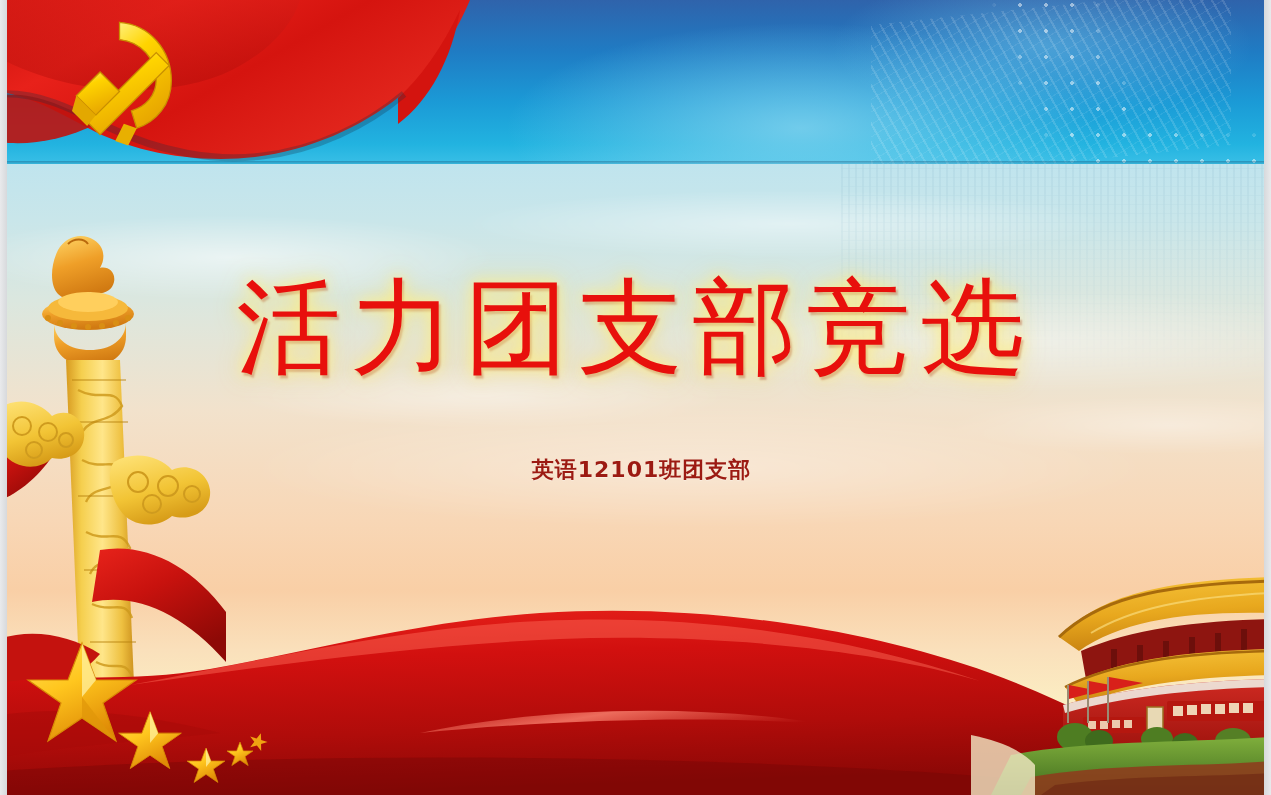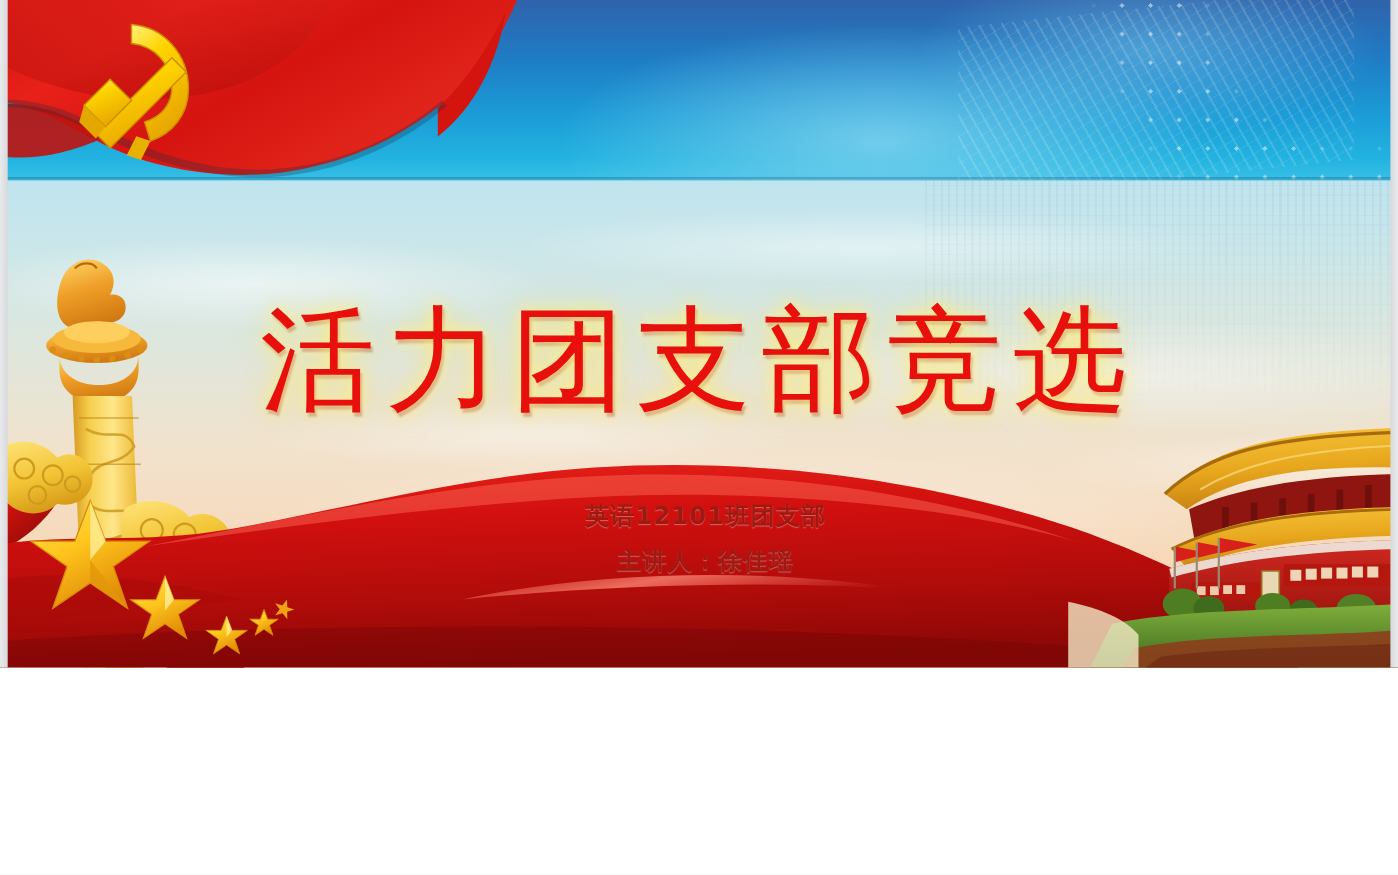--- a/index.html
+++ b/index.html
@@ -6,21 +6,21 @@
   html, body {
     width:1271px; height:795px;
     background:#ffffff;
     font-family:"Liberation Sans", sans-serif;
     overflow:hidden;
   }
 
   
   .slide {
     position:relative;
-    width:1271px; height:607px;
+    width:1271px; height:795px;
     overflow:hidden;
     background:#cfe3ea;
   }
   .edge-border {
     position:absolute; top:0; bottom:0; width:7px;
     background:linear-gradient(90deg,#e9eaec,#d7d9dc);
     z-index:60; pointer-events:none;
   }
   .edge-border.left  { left:0; }
   .edge-border.right { right:0; background:linear-gradient(270deg,#e9eaec,#d7d9dc); }
@@ -459,19 +459,18 @@
       <path d="M0,170 C30,176 52,186 64,200 L64,230 L0,230 Z" fill="#f3e8c4" opacity=".8"></path>
     </svg>
   </div>
 
   <div class="title-block">
     <div class="main-title">活力团支部竞选</div>
   </div>
 
   <div class="subtitle-block">
     <div class="subtitle-line">英语12101班团支部</div>
-    <div class="subtitle-line">主讲人：徐佳瑶</div>
   </div>
 
   <div class="edge-border left"></div>
   <div class="edge-border right"></div>
 
 </div>
 
 </body></html>

